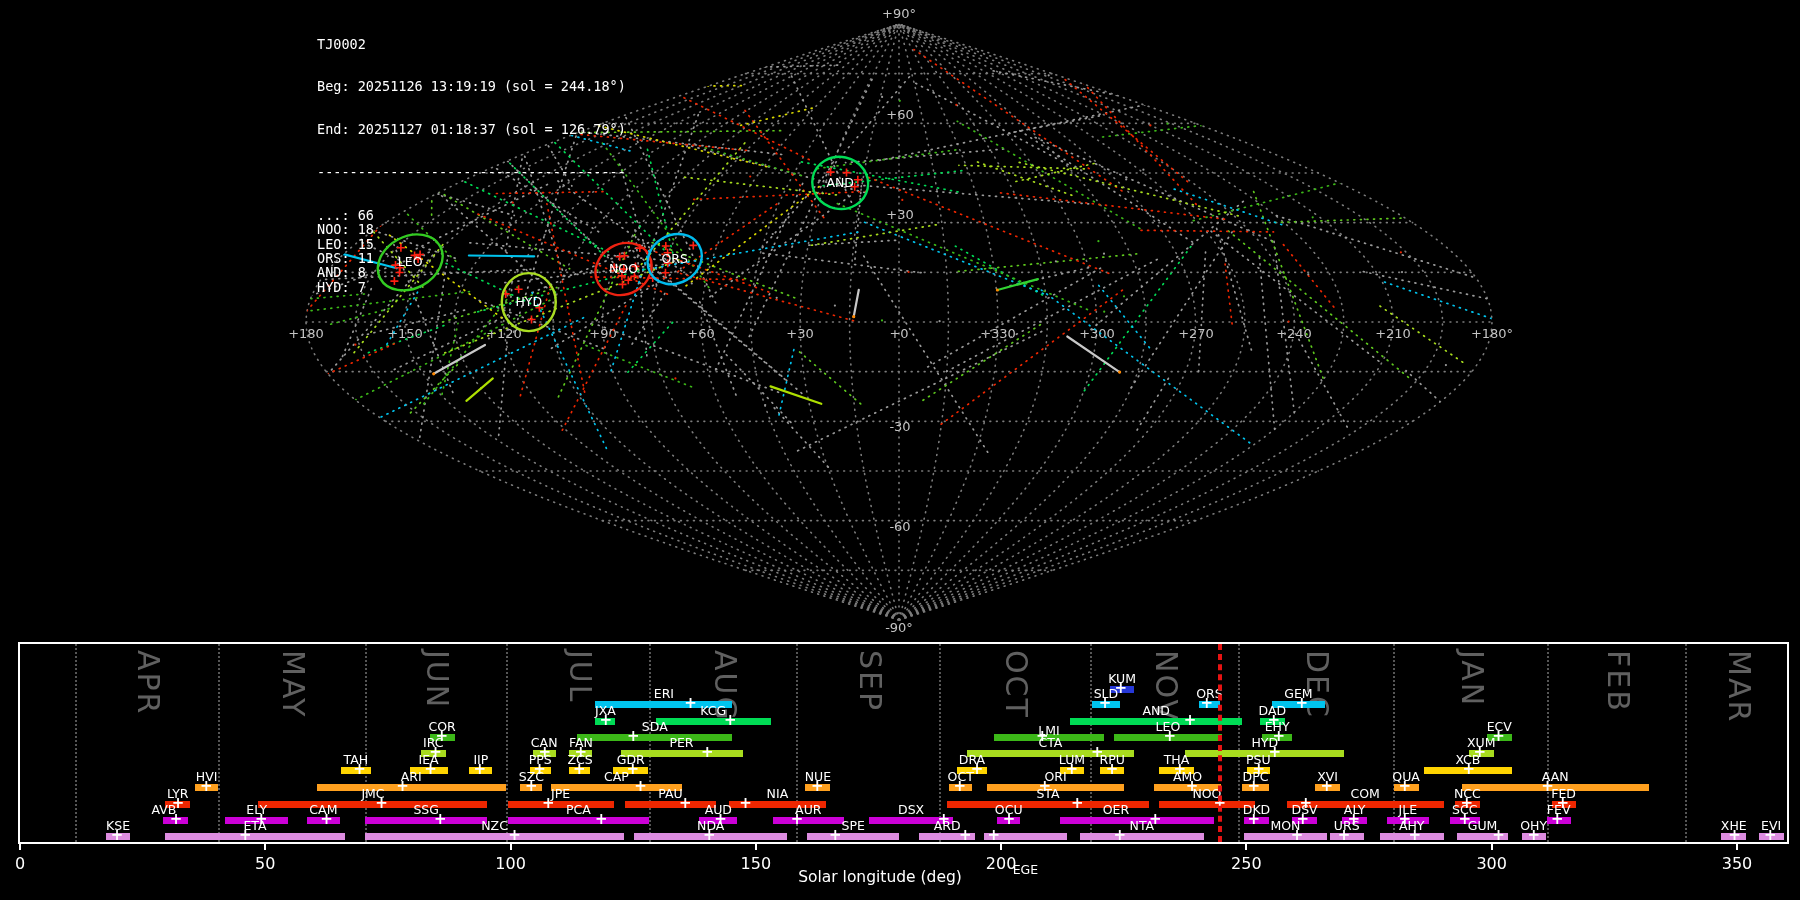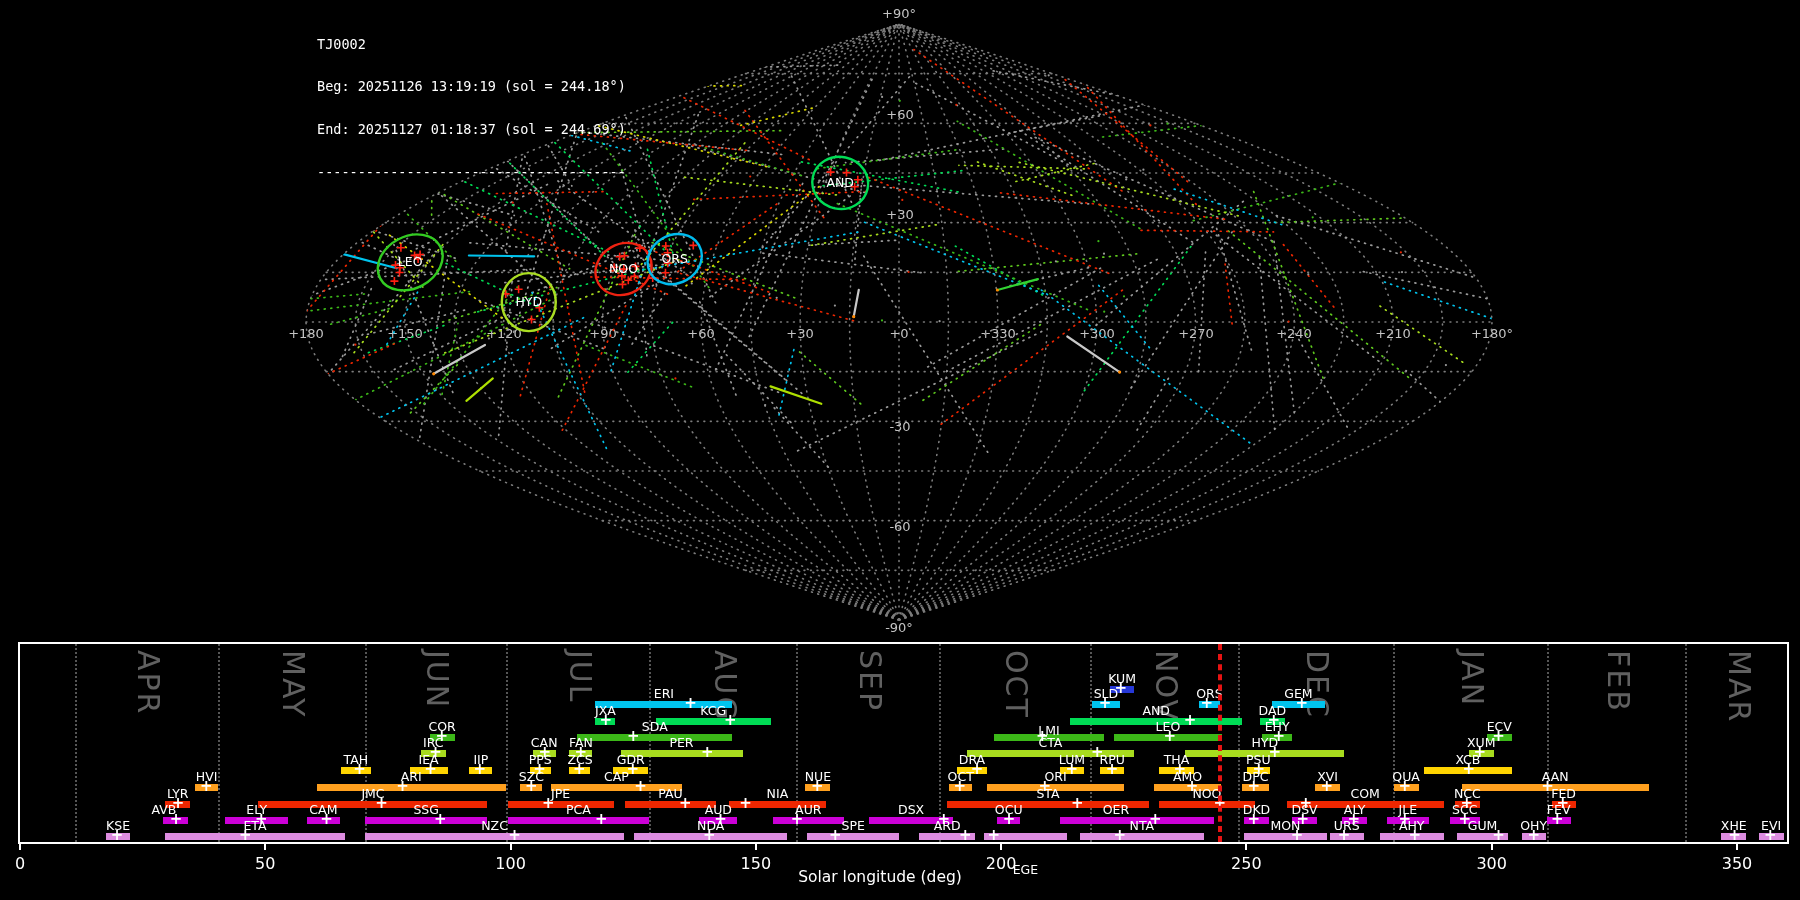--- a/index.html
+++ b/index.html
@@ -383,22 +383,23 @@
     <text x="623.5" y="273" fill="#fff" font-size="12.5" text-anchor="middle">NOO</text>
     <ellipse cx="0" cy="0" rx="28" ry="24" transform="translate(674.7 259.1) rotate(-30)" stroke="#00bbee" stroke-width="2.4" fill="none"></ellipse>
     <text x="674.7" y="263.1" fill="#fff" font-size="12.5" text-anchor="middle">ORS</text>
     <ellipse cx="0" cy="0" rx="28" ry="26" transform="translate(840.2 182.9) rotate(12)" stroke="#00dd55" stroke-width="2.4" fill="none"></ellipse>
     <text x="840.2" y="186.9" fill="#fff" font-size="12.5" text-anchor="middle">AND</text>
   </svg>
 
 <div id="info-panel">
   <div>TJ0002</div>
   <div>Beg: 20251126 13:19:19 (sol = 244.18°)</div>
-  <div>End: 20251127 01:18:37 (sol = 244.69°)</div>
+  <div>End: 20251127 01:18:37 (sol = 126.79°)</div>
   <div>--------------------------------------</div>
+  <div id="counts"><div>...: 66</div><div>NOO: 18</div><div>LEO: 15</div><div>ORS: 11</div><div>AND: 8</div><div>HYD: 7</div></div>
 </div>
 
 <div id="timeline">
   <div class="axis-title">Solar longitude (deg)</div>
 <div class="vgrid" style="left: 54.9px;"></div>
     <div class="month-label" style="left: 143.3px; top: 6px;">APR</div>
     <div class="vgrid" style="left: 197.7px;"></div>
     <div class="month-label" style="left: 288.3px; top: 6px;">MAY</div>
     <div class="vgrid" style="left: 344.9px;"></div>
     <div class="month-label" style="left: 432.3px; top: 6px;">JUN</div>

